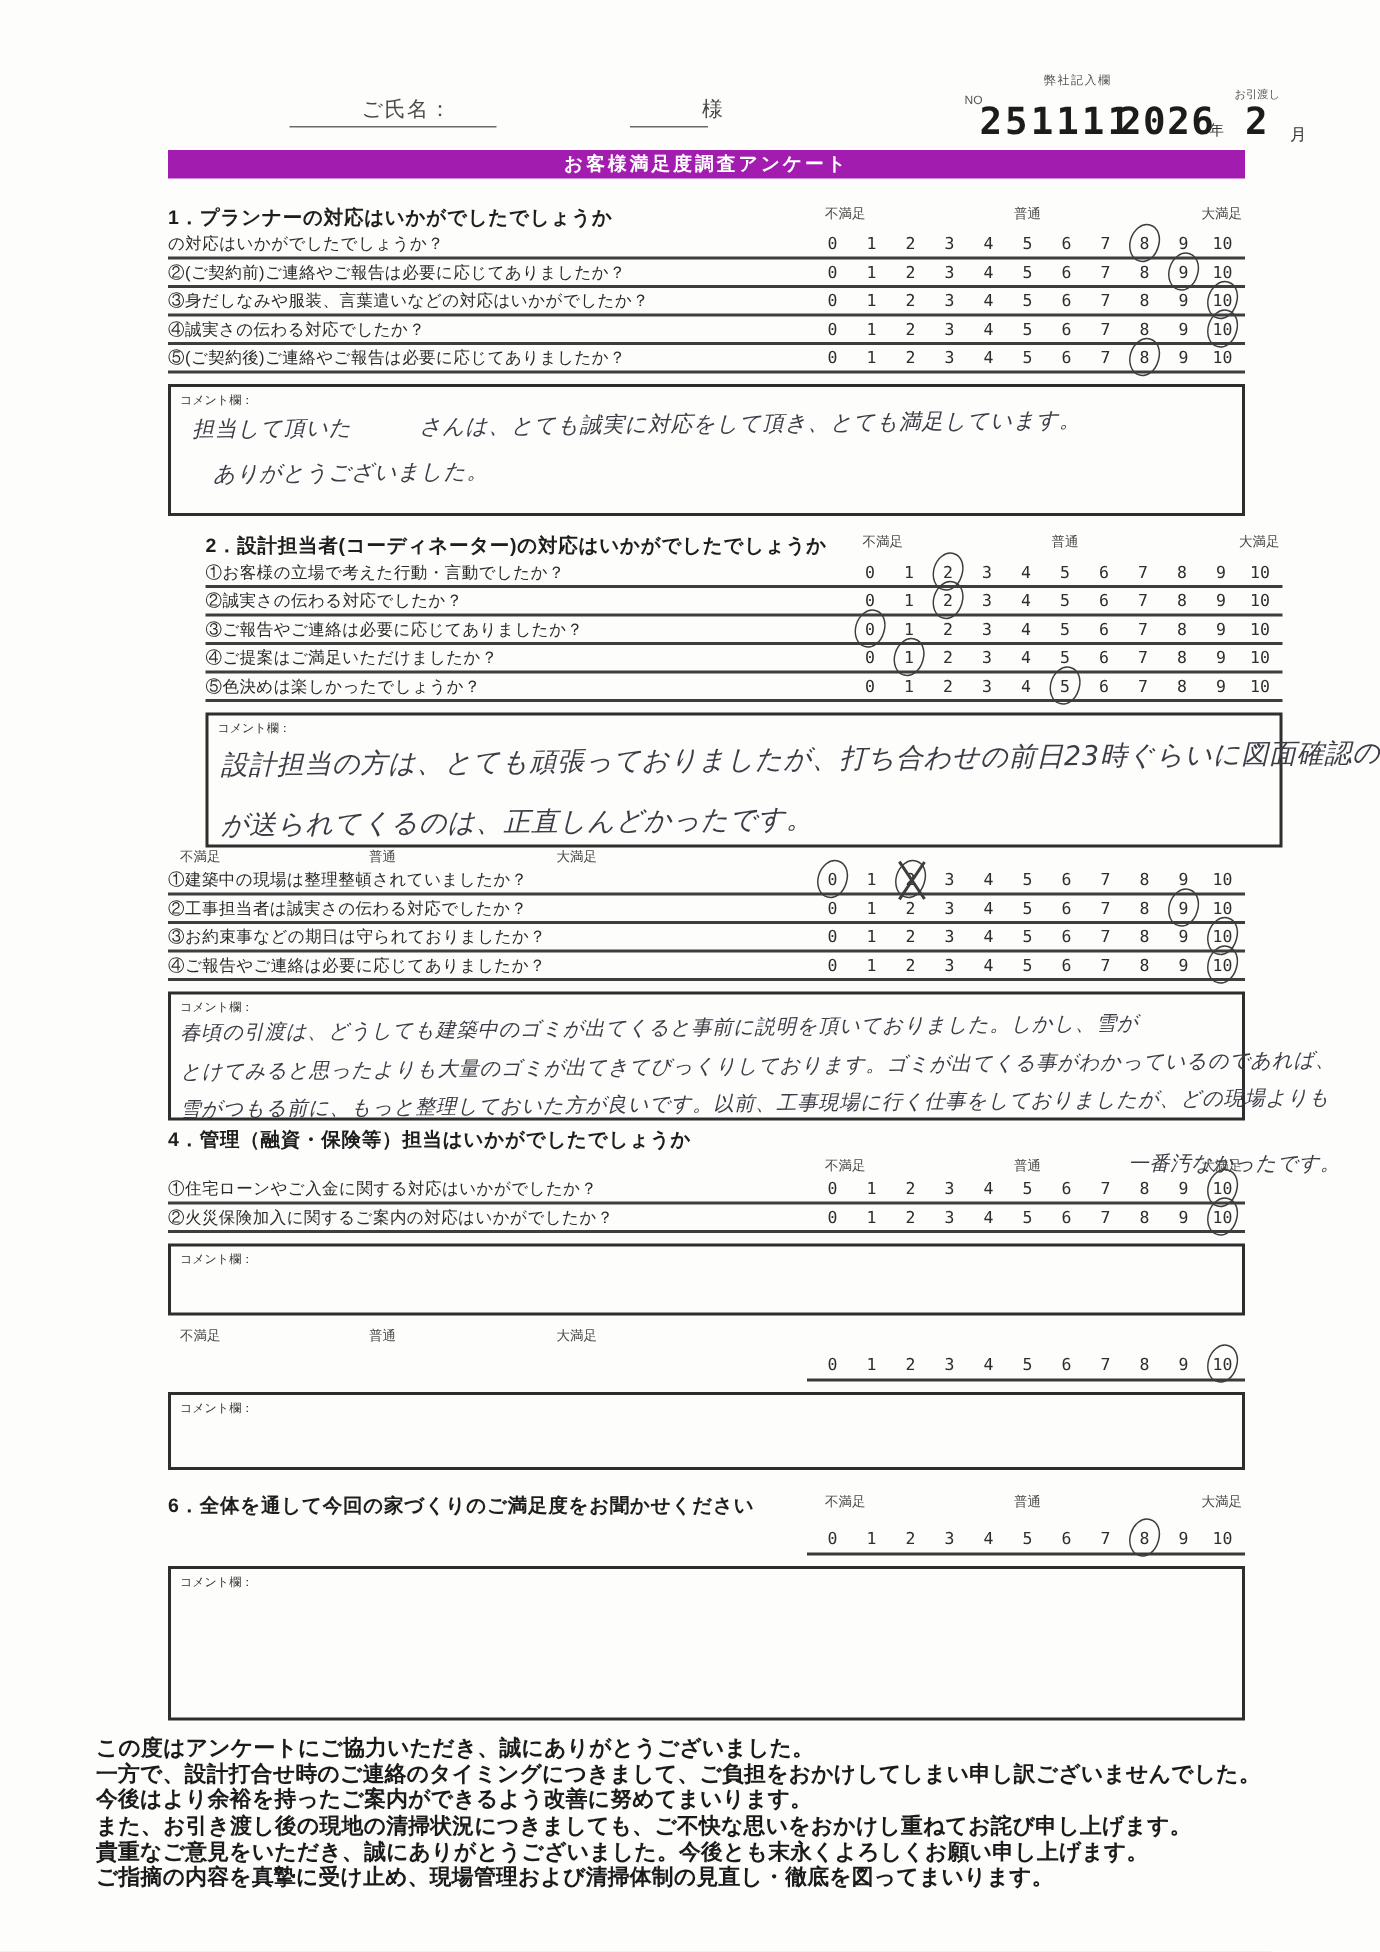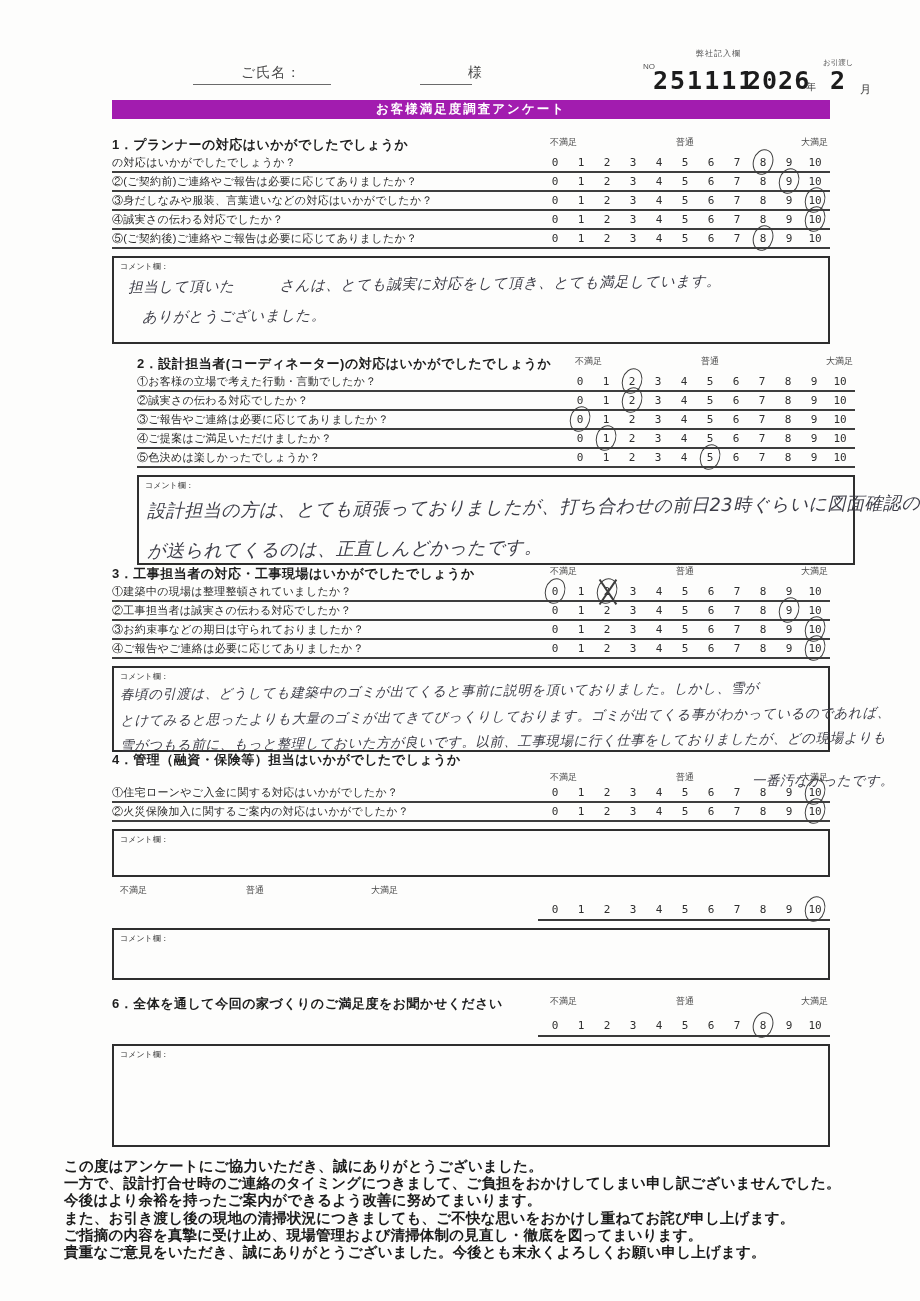--- a/index.html
+++ b/index.html
@@ -288,21 +288,20 @@
         </div>
       </div>
       <div class="cbox">
         <span class="cbox-label">コメント欄：</span>
         <div class="hw l1">設計担当の方は、とても頑張っておりましたが、打ち合わせの前日23時ぐらいに図面確認のメール</div>
         <div class="hw l2">が送られてくるのは、正直しんどかったです。</div>
       </div>
     </section>
   <section class="sec" id="sec3">
       <div class="sec-head">
-        <span class="sec-title">3．工事担当者の対応・工事現場はいかがでしたでしょうか</span>
         <div class="scale-head">
           <span class="lab-low">不満足</span>
           <span class="lab-mid">普通</span>
           <span class="lab-high">大満足</span>
         </div>
       </div>
       <div class="qrow">
         <span class="qlabel">①建築中の現場は整理整頓されていましたか？</span>
         <div class="scale-nums">
           <span class="cell">0<span class="circle-mark"></span></span>
@@ -479,17 +478,17 @@
       <div class="cbox">
         <span class="cbox-label">コメント欄：</span>
       </div>
     </section>
 
   <div class="footer">
     <div>この度はアンケートにご協力いただき、誠にありがとうございました。</div>
     <div>一方で、設計打合せ時のご連絡のタイミングにつきまして、ご負担をおかけしてしまい申し訳ございませんでした。</div>
     <div>今後はより余裕を持ったご案内ができるよう改善に努めてまいります。</div>
     <div>また、お引き渡し後の現地の清掃状況につきましても、ご不快な思いをおかけし重ねてお詫び申し上げます。</div>
+    <div>貴重なご意見をいただき、誠にありがとうございました。今後とも末永くよろしくお願い申し上げます。</div>
     <div>ご指摘の内容を真摯に受け止め、現場管理および清掃体制の見直し・徹底を図ってまいります。</div>
-    <div>貴重なご意見をいただき、誠にありがとうございました。今後とも末永くよろしくお願い申し上げます。</div>
   </div>
 
 </div>
 
 </body></html>

